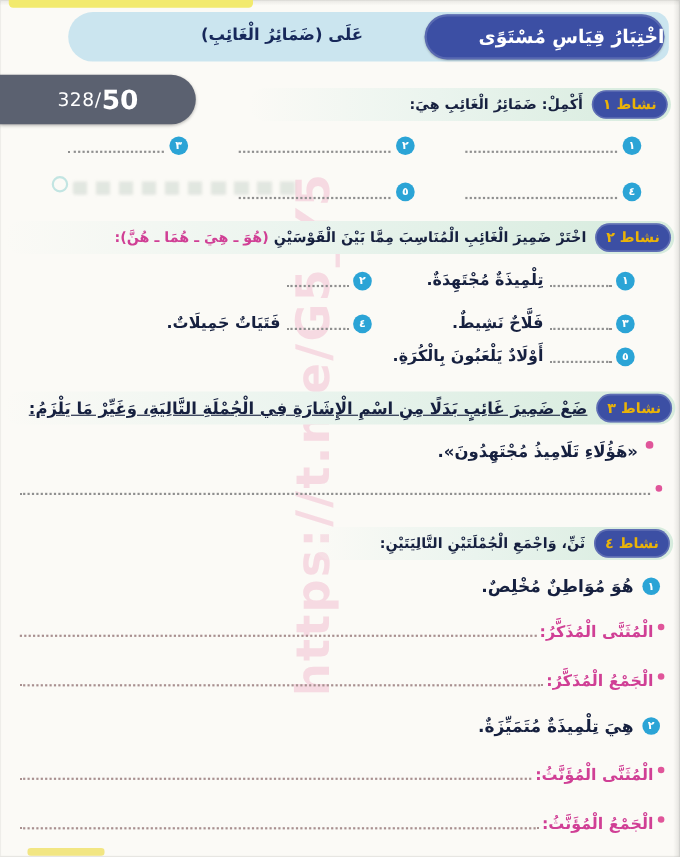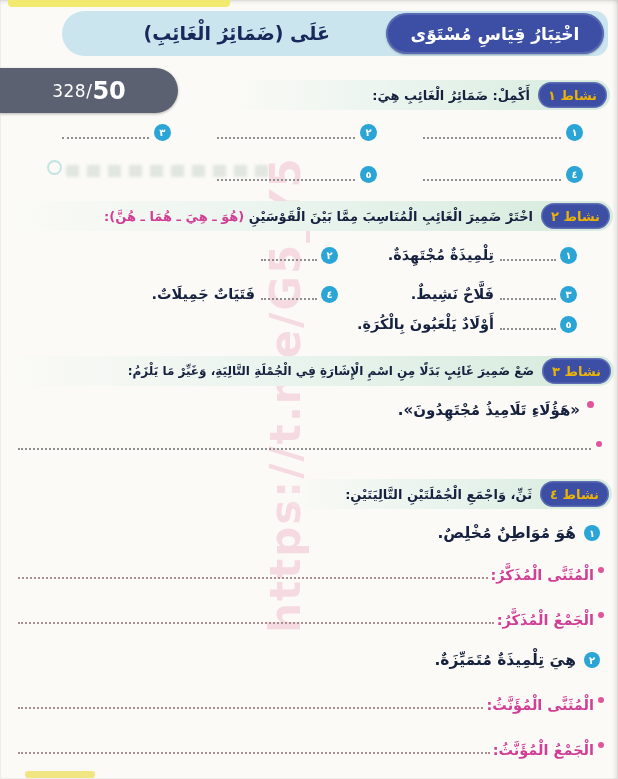--- a/index.html
+++ b/index.html
@@ -19,25 +19,25 @@
   .yellow-strip { position:absolute; left:8px; top:0; width:222px; height:7px;
     background:#f2ea6e; border-radius:0 0 4px 4px; }
   .yellow-smudge { position:absolute; left:25px; bottom:1px; width:70px; height:7px;
     background:rgba(240,226,110,0.85); border-radius:3px; }
 
   
   .banner { position:absolute; top:11px; right:10px; left:62px; height:45px;
     background:#cbe5ef; border-radius:24px 14px 14px 24px; }
   .title-pill { position:absolute; top:2px; right:4px; width:218px; height:41px;
     background:#3c4fa4; border-radius:21px; color:#fff;
-    display:flex; align-items:center; justify-content:center;
+    display:flex; align-items:center; justify-content:flex-start;
     font-size:17px; font-weight:bold;
     box-shadow:0 1px 2px rgba(0,0,0,0.25), inset 0 0 0 2px rgba(255,255,255,0.15); }
   .banner-subtitle { position:absolute; top:11px; right:278px; color:#17285a;
-    font-size:19px; font-weight:bold; white-space:nowrap; }
+    font-size:15px; font-weight:bold; white-space:nowrap; }
 
   
   .score-badge { position:absolute; top:68px; left:0; width:178px; height:45px;
     background:#5b6170; border-radius:0 24px 24px 0; color:#fff;
     display:flex; align-items:center; justify-content:center; direction:ltr;
     box-shadow:0 1px 3px rgba(0,0,0,0.3); }
   .score-small { font-size:17px; font-weight:normal; letter-spacing:0.5px; }
   .score-big { font-size:24px; font-weight:bold; }
 
   
@@ -187,21 +187,21 @@
     <span class="sentence-text">فَتَيَاتٌ جَمِيلَاتٌ.</span>
   </div>
   <div class="a2-item" style="top:312px; right:41px;">
     <span class="num-circle">٥</span>
     <span class="dots"></span>
     <span class="sentence-text">أَوْلَادٌ يَلْعَبُونَ بِالْكُرَةِ.</span>
   </div>
 
   <div class="activity-strip" style="top:356px; right:4px; left:3px;">
     <div class="act-pill">نشاط ٣</div>
-    <div class="act-text" style="font-size:12px;">ضَعْ ضَمِيرَ غَائِبٍ بَدَلًا مِنِ اسْمِ الْإِشَارَةِ فِي الْجُمْلَةِ التَّالِيَةِ، وَغَيِّرْ مَا يَلْزَمُ:</div>
+    <div class="act-text" style="font-size:15px;text-decoration:underline;">ضَعْ ضَمِيرَ غَائِبٍ بَدَلًا مِنِ اسْمِ الْإِشَارَةِ فِي الْجُمْلَةِ التَّالِيَةِ، وَغَيِّرْ مَا يَلْزَمُ:</div>
   </div>
 
   <div class="quote-line">
     <span class="pink-dot"></span>
     <span class="sentence-text">«هَؤُلَاءِ تَلَامِيذُ مُجْتَهِدُونَ».</span>
   </div>
 
   <div class="answer-line">
     <span class="pink-dot" style="width:6px;height:6px;"></span>
     <span class="dots"></span>

